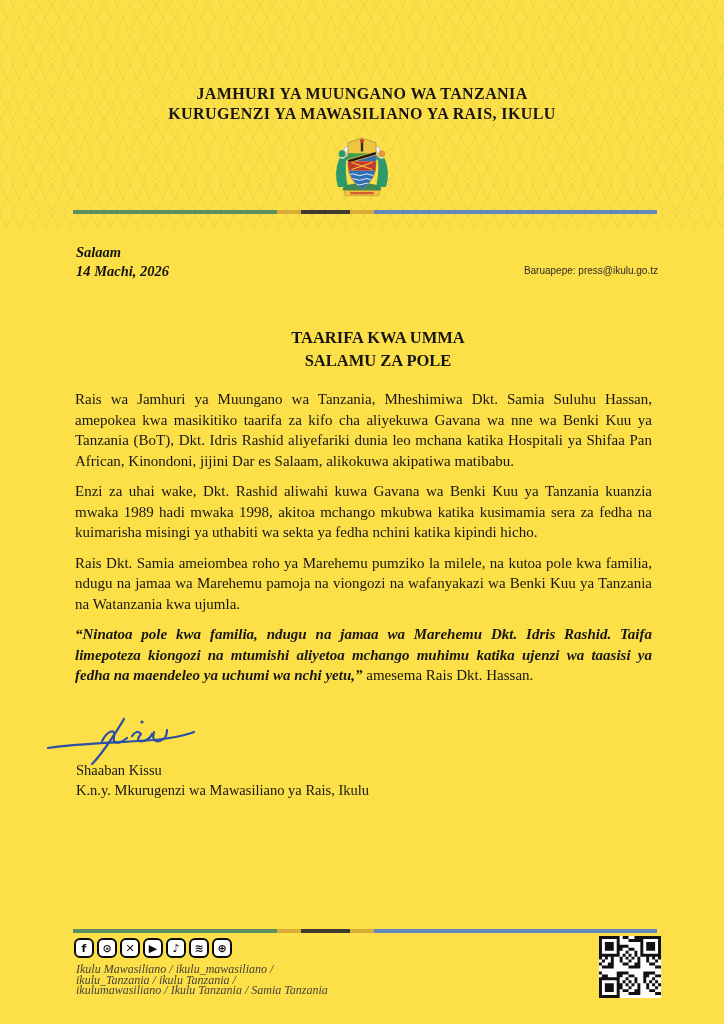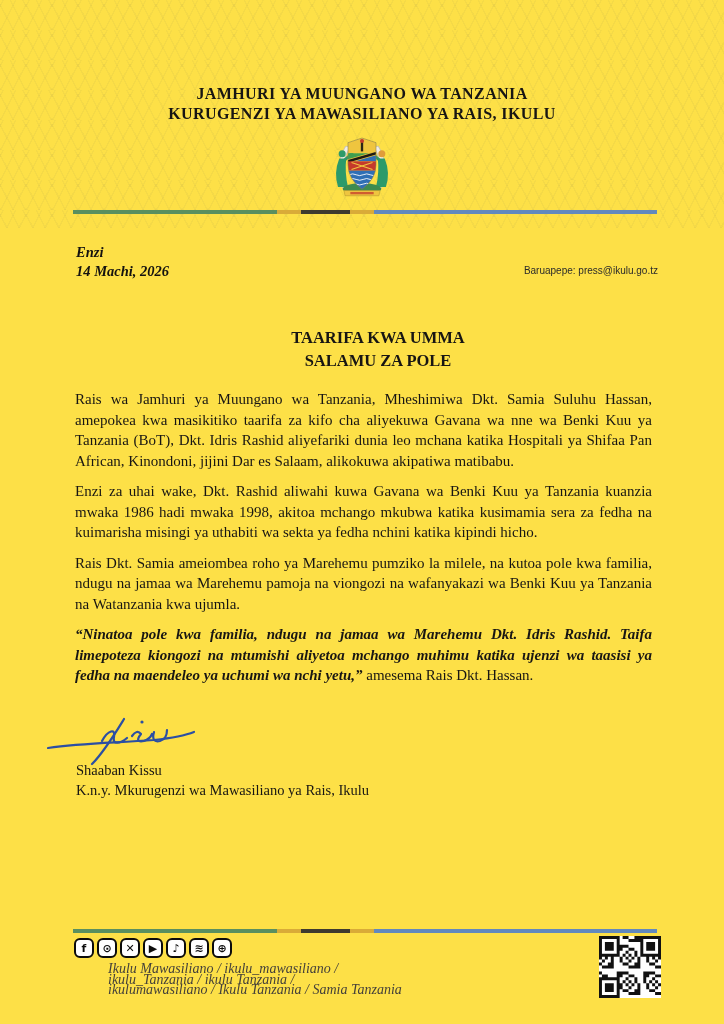--- a/index.html
+++ b/index.html
@@ -47,22 +47,22 @@
   .signature path { stroke:var(--signature-ink,#2b4fa3); stroke-width:2.2; fill:none;
                     stroke-linecap:round; stroke-linejoin:round; }
 
   .signer { position:absolute; top:761px; left:76px; font-size:14.5px; line-height:19.5px; color:#181613; }
 
   .social-row { position:absolute; top:938px; left:74px; display:flex; gap:3px; }
   .sicon { width:20px; height:20px; border:2px solid #0c0c0c; border-radius:6px;
            display:flex; align-items:center; justify-content:center;
            font-family:"DejaVu Sans", sans-serif; font-weight:bold; font-size:11px;
            color:#0c0c0c; line-height:1; background:#fff; }
-  .handles { position:absolute; top:964px; left:76px; font-style:italic; font-size:14px;
-             line-height:10.5px; color:#45413a;margin-left:32px; }
+  .handles { position:absolute; top:964px; left:76px; font-style:italic; font-size:12px;
+             line-height:10.5px; color:#45413a; }
   .qr { position:absolute; top:936px; left:599px; width:62px; height:62px; background:#fff; }
   .qr svg { width:100%; height:100%; }
 </style>
 </head>
 <body>
 
 <div class="page">
 
   <div class="header-pattern"></div>
 
@@ -119,33 +119,33 @@
 
   <div class="bar bar-top">
     <span class="seg-g"></span>
     <span class="seg-y"></span>
     <span class="seg-d"></span>
     <span class="seg-y"></span>
     <span class="seg-b"></span>
   </div>
 
   <div class="dateline">
-    <div>Enzi</div>
+    <div>Salaam</div>
     <div>14 Machi, 2026</div>
   </div>
   <div class="email">Baruapepe: press@ikulu.go.tz</div>
 
   <div class="doc-title">
     <div>TAARIFA KWA UMMA</div>
     <div>SALAMU ZA POLE</div>
   </div>
 
   <div class="body-text">
     <p>Rais wa Jamhuri ya Muungano wa Tanzania, Mheshimiwa Dkt. Samia Suluhu Hassan, amepokea kwa masikitiko taarifa za kifo cha aliyekuwa Gavana wa nne wa Benki Kuu ya Tanzania (BoT), Dkt. Idris Rashid aliyefariki dunia leo mchana katika Hospitali ya Shifaa Pan African, Kinondoni, jijini Dar es Salaam, alikokuwa akipatiwa matibabu.</p>
-    <p>Enzi za uhai wake, Dkt. Rashid aliwahi kuwa Gavana wa Benki Kuu ya Tanzania kuanzia mwaka 1986 hadi mwaka 1998, akitoa mchango mkubwa katika kusimamia sera za fedha na kuimarisha misingi ya uthabiti wa sekta ya fedha nchini katika kipindi hicho.</p>
+    <p>Enzi za uhai wake, Dkt. Rashid aliwahi kuwa Gavana wa Benki Kuu ya Tanzania kuanzia mwaka 1989 hadi mwaka 1998, akitoa mchango mkubwa katika kusimamia sera za fedha na kuimarisha misingi ya uthabiti wa sekta ya fedha nchini katika kipindi hicho.</p>
     <p>Rais Dkt. Samia ameiombea roho ya Marehemu pumziko la milele, na kutoa pole kwa familia, ndugu na jamaa wa Marehemu pamoja na viongozi na wafanyakazi wa Benki Kuu ya Tanzania na Watanzania kwa ujumla.</p>
     <p class="quote"><span>“Ninatoa pole kwa familia, ndugu na jamaa wa Marehemu Dkt. Idris Rashid. Taifa limepoteza kiongozi na mtumishi aliyetoa mchango muhimu katika ujenzi wa taasisi ya fedha na maendeleo ya uchumi wa nchi yetu,”</span><span class="tail"> amesema Rais Dkt. Hassan.</span></p>
   </div>
 
   <div class="signature">
     <svg viewBox="0 0 185 52" width="185" height="52">
       <path d="M6 34 C40 29 72 29 112 26 C130 24 142 22 152 18"></path>
       <path d="M82 5 C74 18 62 38 50 50"></path>
       <path d="M60 27 C66 16 74 14 72 23 C70 31 78 30 85 24"></path>
       <path d="M90 22 q5 -7 9 -2 q-7 9 3 7 q6 -2 8 -7 M112 18 q-3 11 6 9 q7 -2 7 -11"></path>

